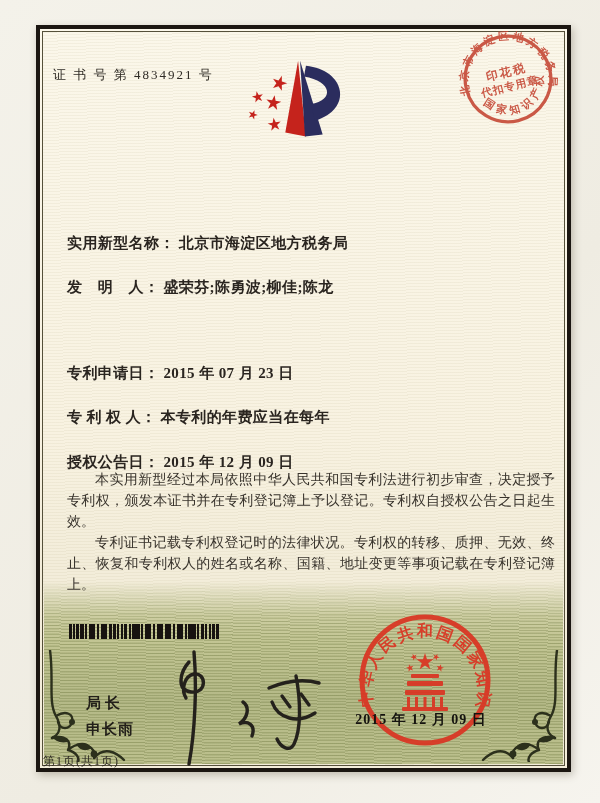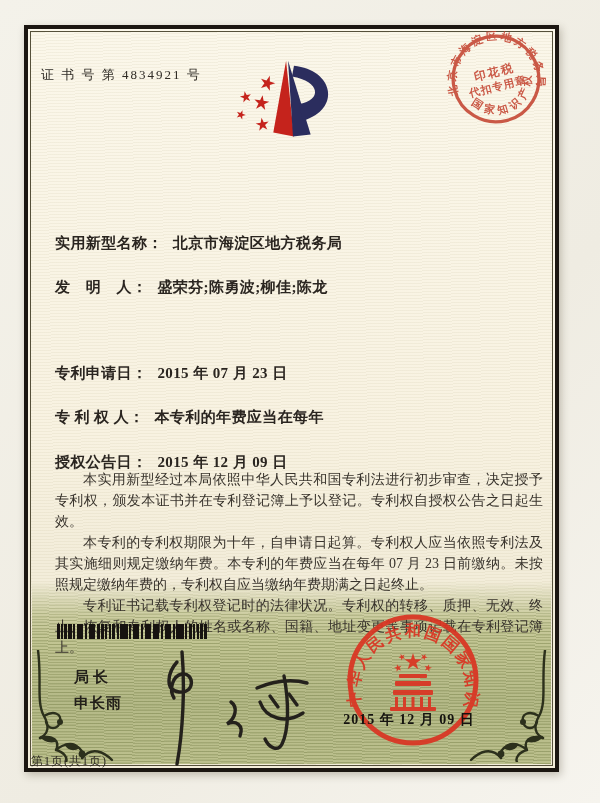--- a/index.html
+++ b/index.html
@@ -1,47 +1,47 @@
 <!DOCTYPE html>
 <html><head>
 <meta charset="utf-8">
 <style>
   html,body{margin:0;padding:0;width:600px;height:803px;background:#efede4;
     font-family:"Liberation Serif","DejaVu Serif",serif;overflow:hidden;}
   .page{position:relative;width:600px;height:803px;background:linear-gradient(135deg,#f4f2ea 0%,#efece2 60%,#f6f4ee 100%);}
-  .cert{position:absolute;left:24px;top:25px;width:535px;height:747px;box-sizing:border-box;
+  .cert{position:absolute;left:36px;top:25px;width:535px;height:747px;box-sizing:border-box;
     border:4px solid #1b1611;background:linear-gradient(180deg,#fbf7ea 0%,#f8f2e1 55%,#f3edda 72%);
     box-shadow:2px 3px 8px rgba(60,50,30,.28);}
   .inner{position:absolute;inset:2px;border:1px solid #55503a;}
   .inner::before{content:"";position:absolute;inset:0;pointer-events:none;
     background:repeating-linear-gradient(178deg,rgba(160,150,105,.09) 0 1px,transparent 1px 3px);}
   
   .band{position:absolute;left:1px;right:1px;bottom:1px;height:183px;pointer-events:none;
     background:linear-gradient(180deg,rgba(198,200,152,0) 0,rgba(198,200,152,.85) 34px,#c2c593 60px,#b4b987 120px,#bcc08d 183px);}
   .band::after{content:"";position:absolute;inset:0;
     background:repeating-linear-gradient(2deg,rgba(105,115,58,.30) 0 1px,transparent 1px 3px),
                repeating-linear-gradient(-2deg,rgba(105,115,58,.14) 0 1px,transparent 1px 4px);
     -webkit-mask-image:linear-gradient(180deg,transparent 0,#000 45px);
             mask-image:linear-gradient(180deg,transparent 0,#000 45px);}
   .cert-number{position:absolute;left:10px;top:34px;font-size:13px;color:#2e2a24;letter-spacing:2px;white-space:nowrap;}
   .logo{position:absolute;left:201px;top:25px;width:118px;height:92px;}
   .title{position:absolute;top:116px;left:0;right:58px;text-align:center;font-size:34px;font-weight:bold;
     color:#211d17;letter-spacing:9px;white-space:nowrap;}
   .field{position:absolute;left:24px;font-size:15px;font-weight:bold;color:#2a2520;white-space:nowrap;letter-spacing:.4px;}
-  .field .lbl{margin-right:10px;}
+  .field .lbl{margin-right:4px;}
   .f0{top:202px}.f1{top:246px}.f2{top:289px}.f3{top:332px}.f4{top:376px}.f5{top:421px}
   .paras{position:absolute;top:437px;left:24px;width:488px;font-size:14px;line-height:21px;
     text-align:justify;color:#38332c;}
   .paras p{margin:0;text-indent:28px;}
   .barcode{position:absolute;left:26px;top:592px;width:150px;height:15px;z-index:3;
     background-image:repeating-linear-gradient(90deg,#171310 0 2px,transparent 2px 4px),
       repeating-linear-gradient(90deg,#171310 0 1px,transparent 1px 7px),
       repeating-linear-gradient(90deg,#171310 0 3px,transparent 3px 11px);}
   .officer{position:absolute;left:43px;top:636px;z-index:3;font-size:15px;font-weight:bold;color:#23201a;}
-  .officer .role{letter-spacing:4px;}
+  .officer .role{letter-spacing:4px;margin-top:26px;}
   .officer .name{margin-top:7px;letter-spacing:1px;}
   .signature{position:absolute;left:108px;top:612px;width:185px;height:132px;z-index:4;}
   .seal{position:absolute;left:312px;top:578px;width:140px;height:140px;z-index:3;opacity:.93;}
   .seal-date{position:absolute;left:300px;top:679px;width:156px;z-index:4;text-align:center;
     font-size:14px;font-weight:bold;color:#15130f;letter-spacing:1px;white-space:nowrap;}
   .footer{position:absolute;top:721px;left:0;right:44px;z-index:3;text-align:left;font-size:12px;color:#2c2922;letter-spacing:1px;}
   .orn{position:absolute;bottom:3px;z-index:2;}
   .orn-bl{left:3px;}
   .orn-br{right:3px;transform:scaleX(-1);}
   .tax-stamp{position:absolute;left:414px;top:-4px;width:102px;height:102px;z-index:5;
@@ -100,21 +100,20 @@
       </div>
       <div class="field f4">
         <span class="lbl">专 利 权 人：</span><span>本专利的年费应当在每年</span>
       </div>
       <div class="field f5">
         <span class="lbl">授权公告日：</span><span>2015 年 12 月 09 日</span>
       </div>
 
       <div class="paras">
         <p>本实用新型经过本局依照中华人民共和国专利法进行初步审查，决定授予专利权，颁发本证书并在专利登记簿上予以登记。专利权自授权公告之日起生效。</p>
-        <p>本专利的专利权期限为十年，自申请日起算。专利权人应当依照专利法及其实施细则规定缴纳年费。本专利的年费应当在每年 07 月 23 日前缴纳。未按照规定缴纳年费的，专利权自应当缴纳年费期满之日起终止。</p>
         <p>专利证书记载专利权登记时的法律状况。专利权的转移、质押、无效、终止、恢复和专利权人的姓名或名称、国籍、地址变更等事项记载在专利登记簿上。</p>
       </div>
 
       <div class="barcode"></div>
 
       <div class="officer">
         <div class="role">局长</div>
         <div class="name">申长雨</div>
       </div>
 

